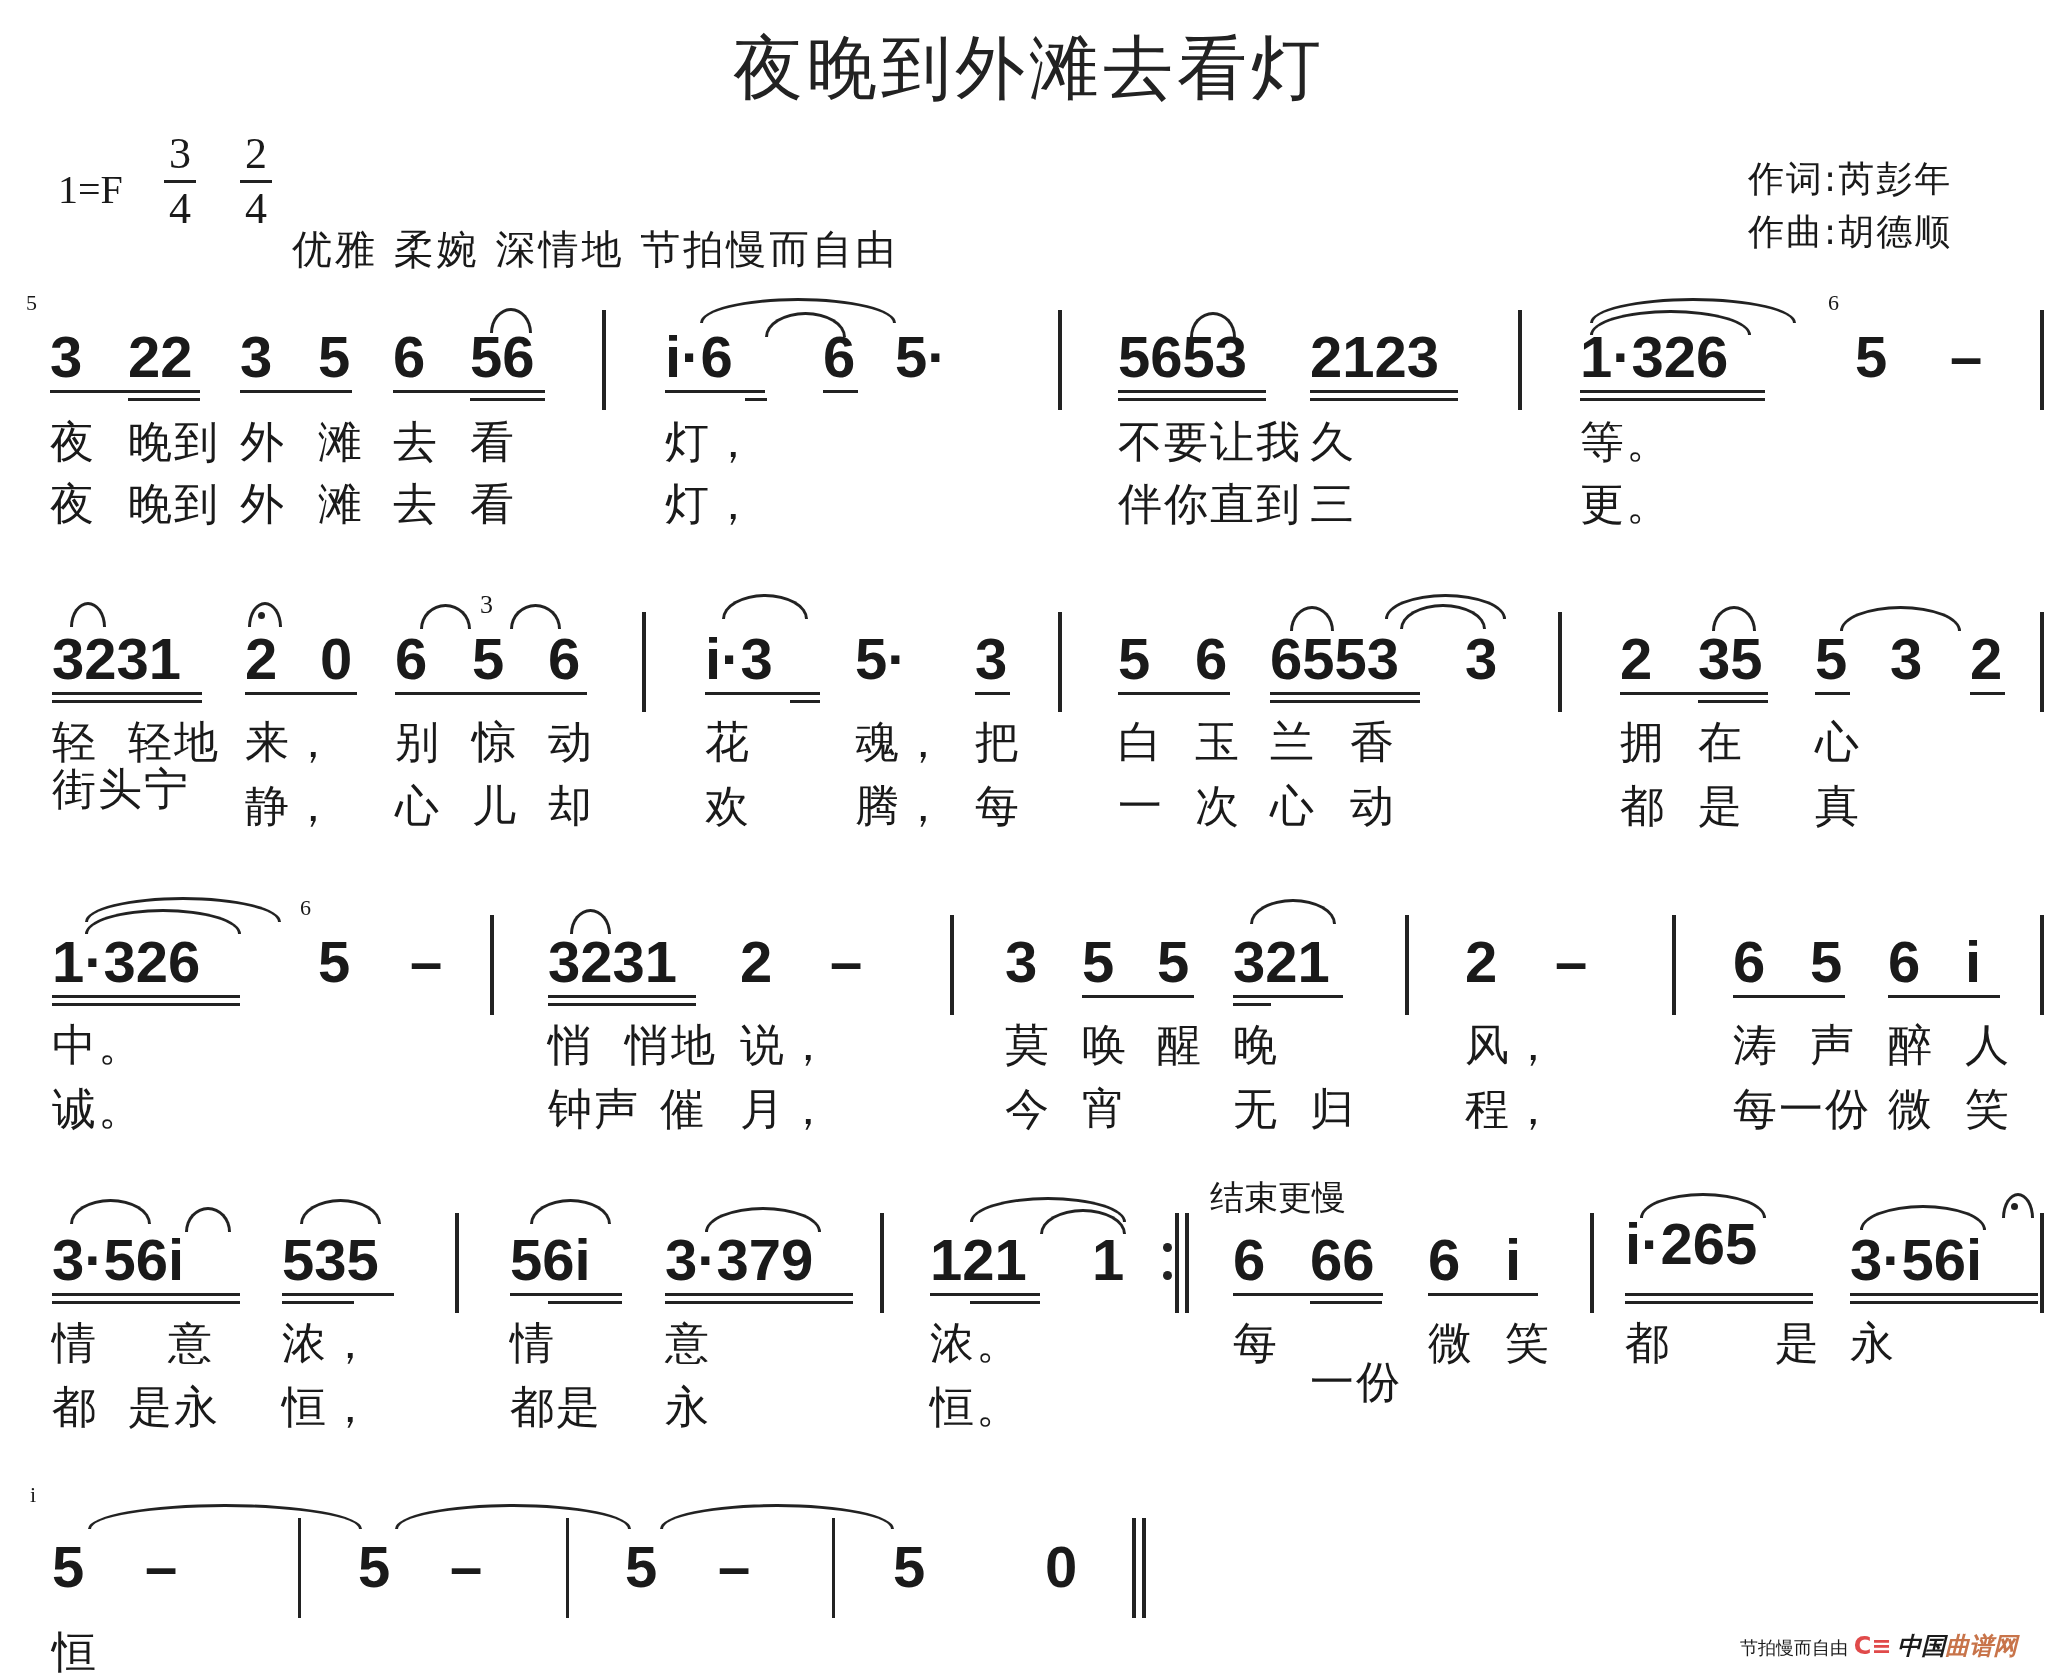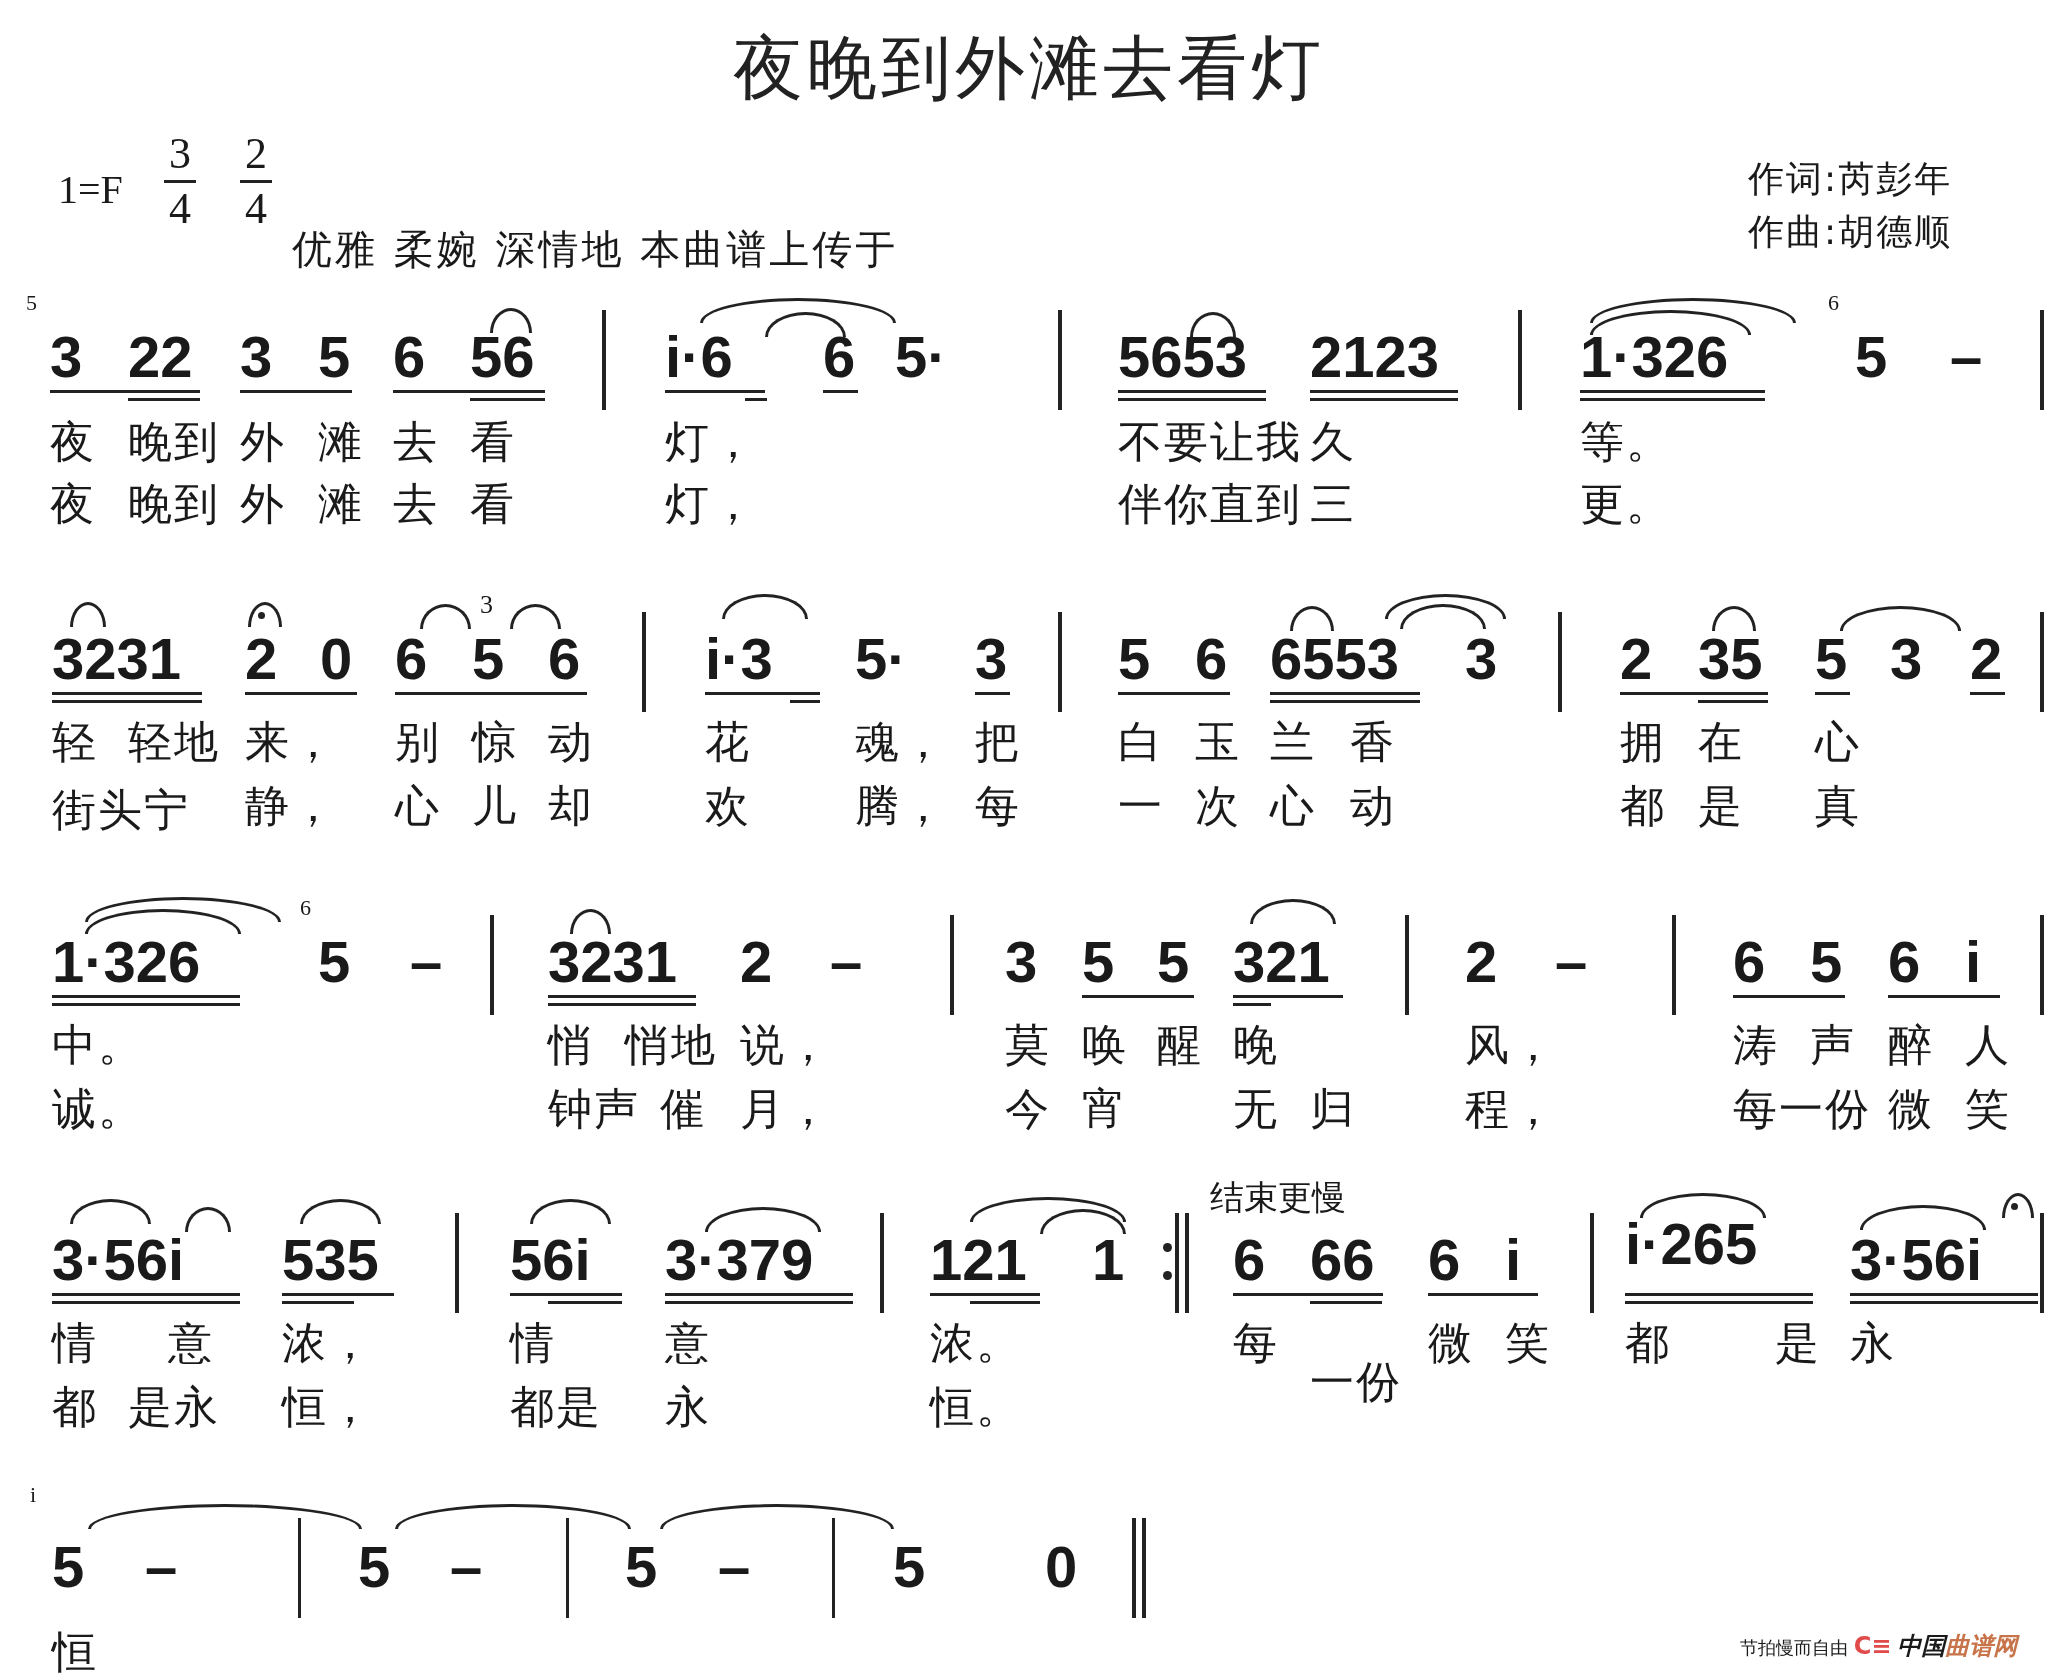--- a/index.html
+++ b/index.html
@@ -32,21 +32,21 @@
 <div class="abs ts" style="left:160px;top:128px;">
   <div>3</div>
   <div class="line"></div>
   <div>4</div>
 </div>
 <div class="abs ts" style="left:236px;top:128px;">
   <div>2</div>
   <div class="line"></div>
   <div>4</div>
 </div>
-<div class="abs tempo">优雅 柔婉 深情地 本曲谱上传于</div>
+<div class="abs tempo">优雅 柔婉 深情地 节拍慢而自由</div>
 <div class="abs credit" style="top:155px;">作词:芮彭年</div>
 <div class="abs credit" style="top:208px;">作曲:胡德顺</div>
 
 <div class="abs" style="left:0;top:290px;width:2058px;height:260px;">
   <span class="abs small" style="left:26px;top:0px;">5</span>
   <span class="abs note" style="left:50px;top:38px;">3</span>
   <span class="abs note" style="left:128px;top:38px;">22</span>
   <span class="abs note" style="left:240px;top:38px;">3</span>
   <span class="abs note" style="left:318px;top:38px;">5</span>
   <span class="abs note" style="left:393px;top:38px;">6</span>
@@ -164,21 +164,21 @@
   <div class="abs lyric" style="left:705px;top:126px;">花</div>
   <div class="abs lyric" style="left:855px;top:126px;">魂，</div>
   <div class="abs lyric" style="left:975px;top:126px;">把</div>
   <div class="abs lyric" style="left:1118px;top:126px;">白</div>
   <div class="abs lyric" style="left:1195px;top:126px;">玉</div>
   <div class="abs lyric" style="left:1270px;top:126px;">兰</div>
   <div class="abs lyric" style="left:1350px;top:126px;">香</div>
   <div class="abs lyric" style="left:1620px;top:126px;">拥</div>
   <div class="abs lyric" style="left:1698px;top:126px;">在</div>
   <div class="abs lyric" style="left:1815px;top:126px;">心</div>
-  <div class="abs lyric" style="left:52px;top:194px;">街头宁</div>
+  <div class="abs lyric" style="left:52px;top:173px;">街头宁</div>
   <div class="abs lyric" style="left:245px;top:190px;">静，</div>
   <div class="abs lyric" style="left:395px;top:190px;">心</div>
   <div class="abs lyric" style="left:472px;top:190px;">儿</div>
   <div class="abs lyric" style="left:548px;top:190px;">却</div>
   <div class="abs lyric" style="left:705px;top:190px;">欢</div>
   <div class="abs lyric" style="left:855px;top:190px;">腾，</div>
   <div class="abs lyric" style="left:975px;top:190px;">每</div>
   <div class="abs lyric" style="left:1118px;top:190px;">一</div>
   <div class="abs lyric" style="left:1195px;top:190px;">次</div>
   <div class="abs lyric" style="left:1270px;top:190px;">心</div>

